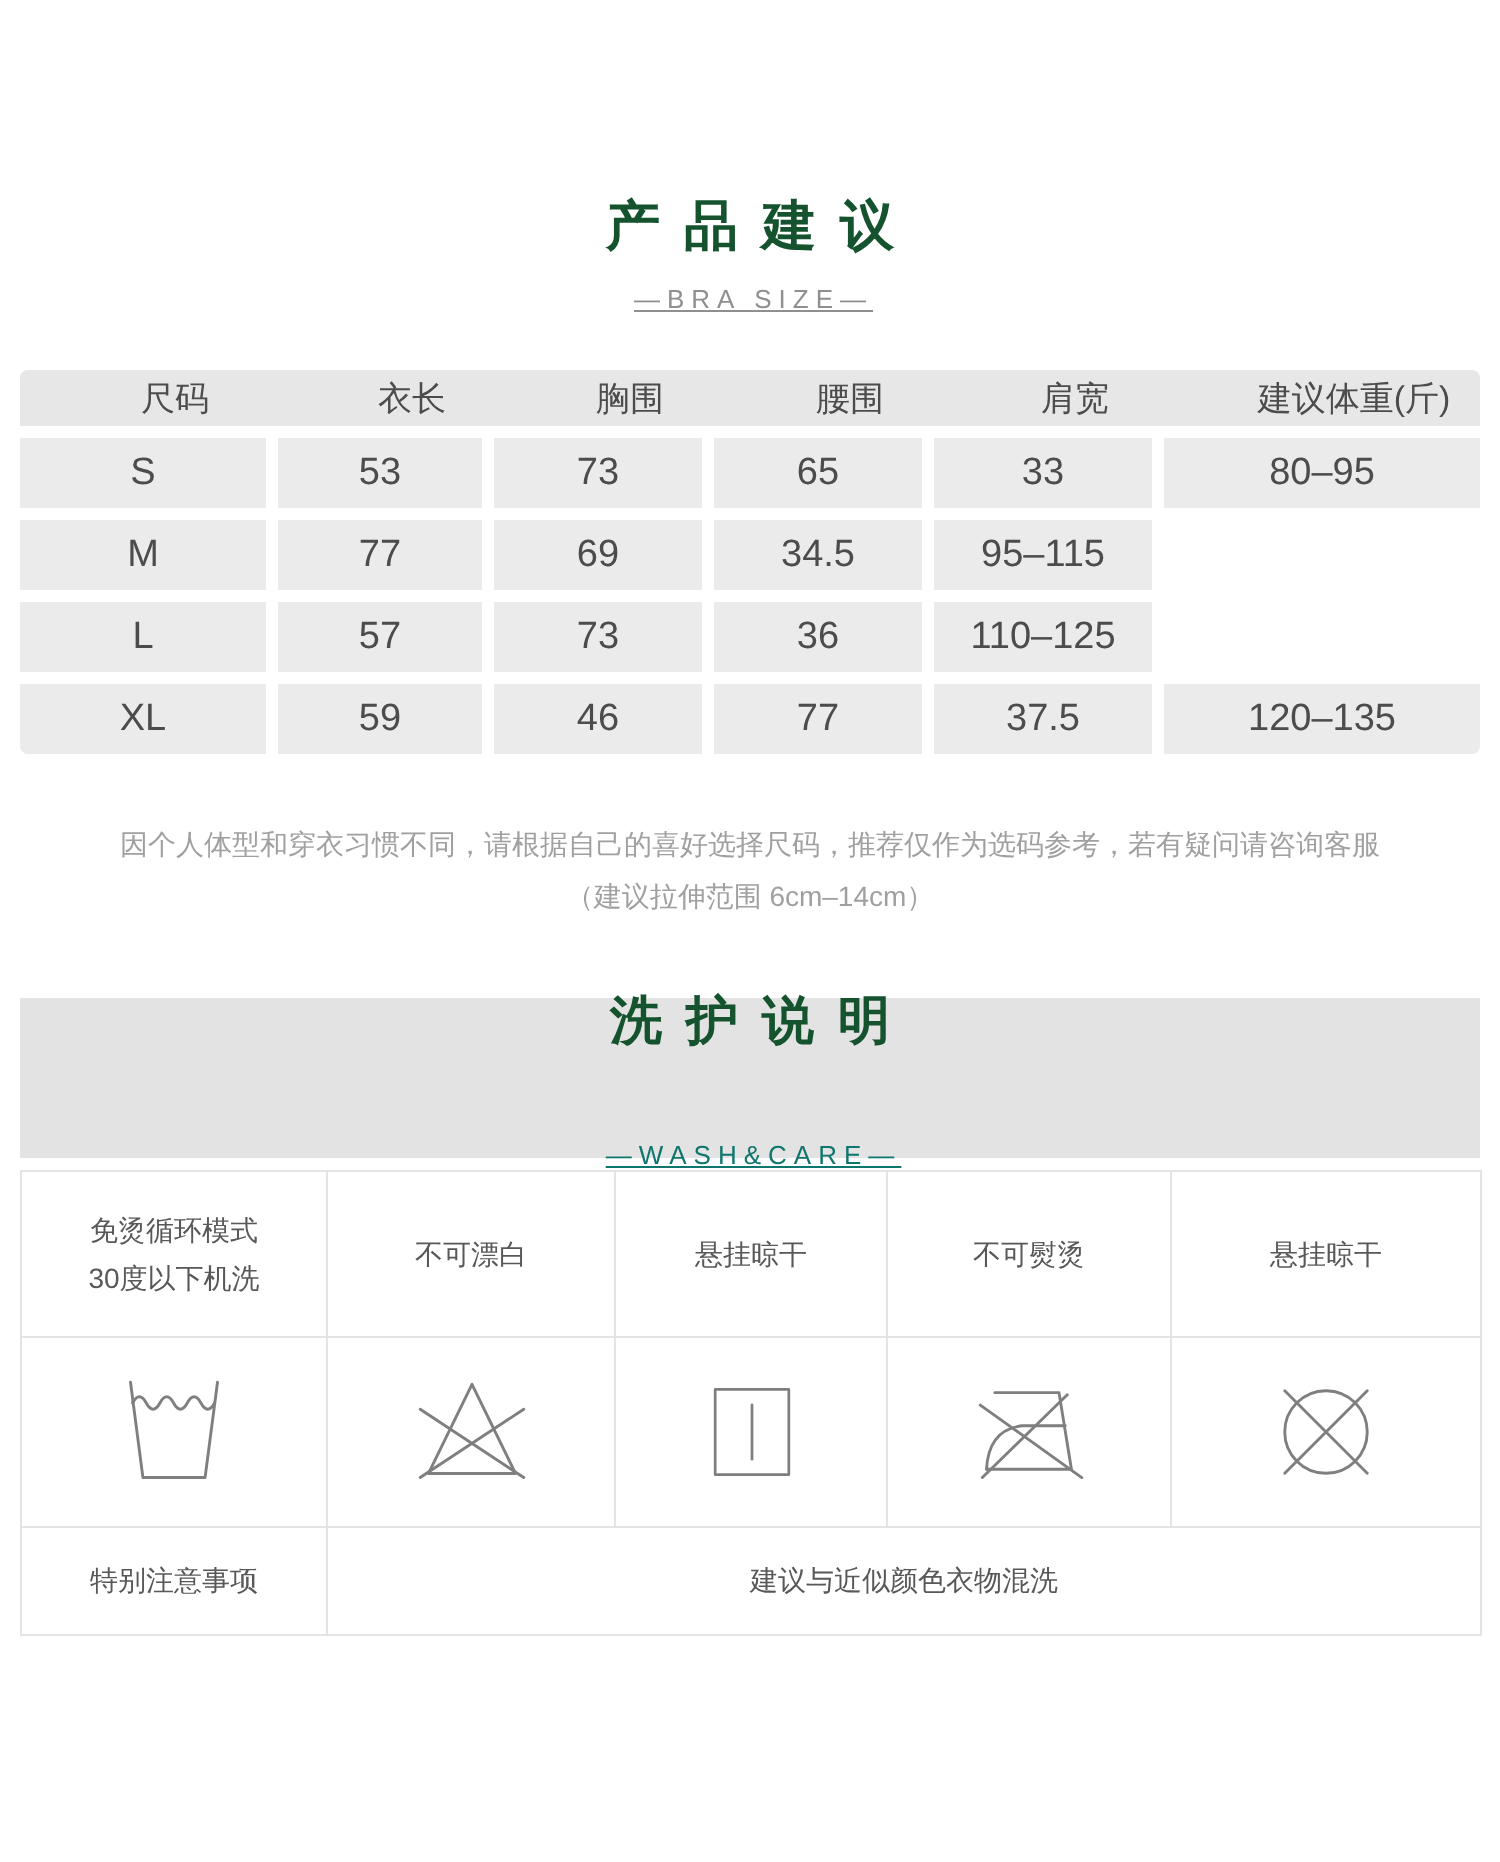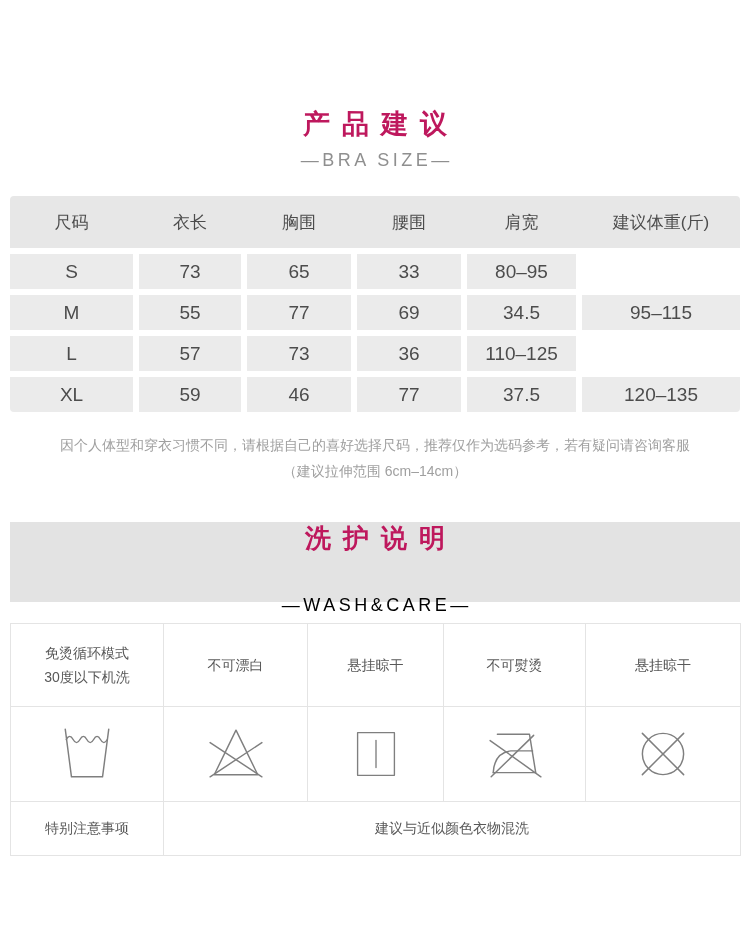--- a/index.html
+++ b/index.html
@@ -7,70 +7,70 @@
     width:750px;height:931px;background:#ffffff;
     font-family:"Liberation Sans","DejaVu Sans",sans-serif;
     color:#4c4c4c; overflow:hidden;
   }
   .page{width:750px;height:931px;position:relative;}
   .content{padding:0 10px;box-sizing:border-box;}
 
   
   .size-head{padding-top:97px;text-align:center;}
   .sec-title{
-    font-size:27px;font-weight:600;color:#be185d;
-    letter-spacing:12px;text-indent:12px;line-height:32px;margin-top:11px;
+    font-size:27px;font-weight:600;color:#14532d;
+    letter-spacing:12px;text-indent:12px;line-height:32px;
   }
   .sec-sub{
-    margin-top:13px;font-size:18px;color:#8f8f8f;
-    letter-spacing:3.5px;text-indent:3.5px;line-height:15px;font-weight:400;
+    margin-top:13px;font-size:13px;color:#8f8f8f;
+    letter-spacing:3.5px;text-indent:3.5px;line-height:15px;font-weight:400;text-decoration:underline;
   }
 
   
   .size-table{margin-top:28px;display:flex;flex-direction:column;gap:6px;}
   .st-grid{
     display:grid;
     grid-template-columns:123px 102px 104px 104px 109px 158px;
     column-gap:6px;
   }
   .st-header{
-    background:#e7e7e7;height:52px;border-radius:4px 4px 0 0;
+    background:#e7e7e7;height:28px;border-radius:4px 4px 0 0;padding-left:16px;
   }
   .st-header .st-grid{height:100%;}
   .st-hcell{
     display:flex;align-items:center;justify-content:center;
     font-size:17px;color:#4c4c4c;
   }
   .st-cell{
     background:#ebebeb;height:35px;
     display:flex;align-items:center;justify-content:center;
     font-size:19px;color:#4c4c4c;
   }
   .st-row:last-child .st-cell:first-child{border-radius:0 0 0 4px;}
   .st-row:last-child .st-cell:last-child{border-radius:0 0 4px 0;}
 
   
   .size-note{
-    margin-top:20px;text-align:center;
+    margin-top:32px;text-align:center;
     font-size:14px;line-height:26px;color:#a0a0a0;
   }
 
   
   .wash-banner{
     margin-top:38px;height:80px;background:#e3e3e3;
     display:flex;flex-direction:column;align-items:center;justify-content:center;
     text-align:center;
     gap:36px;
   }
   .wash-banner .sec-title{font-size:26px;}
-  .wash-banner .sec-sub{margin-top:8px;color:#000000;}
+  .wash-banner .sec-sub{margin-top:8px;color:#0f766e;}
 
   
   .care-table{
-    margin-top:21px;width:730px;border-collapse:collapse;table-layout:fixed;
+    margin-top:6px;width:730px;border-collapse:collapse;table-layout:fixed;
   }
   .care-table td{
     border:1px solid #e4e4e4;text-align:center;vertical-align:middle;
     font-size:14px;color:#585858;padding:0;
   }
   tr.care-labels td{height:82px;line-height:24px;}
   tr.care-icons td{height:94px;}
   tr.care-footer td{height:53px;}
   .care-icon-svg{display:block;margin:0 auto;}
 
@@ -93,29 +93,29 @@
           <div class="st-hcell">衣长</div>
           <div class="st-hcell">胸围</div>
           <div class="st-hcell">腰围</div>
           <div class="st-hcell">肩宽</div>
           <div class="st-hcell">建议体重(斤)</div>
         </div>
       </div>
 
       <div class="st-grid st-row">
         <div class="st-cell">S</div>
+        <div class="st-cell">53</div>
         <div class="st-cell">73</div>
         <div class="st-cell">65</div>
         <div class="st-cell">33</div>
         <div class="st-cell">80–95</div>
       </div>
 
       <div class="st-grid st-row">
         <div class="st-cell">M</div>
-        <div class="st-cell">55</div>
         <div class="st-cell">77</div>
         <div class="st-cell">69</div>
         <div class="st-cell">34.5</div>
         <div class="st-cell">95–115</div>
       </div>
 
       <div class="st-grid st-row">
         <div class="st-cell">L</div>
         <div class="st-cell">57</div>
         <div class="st-cell">73</div>

